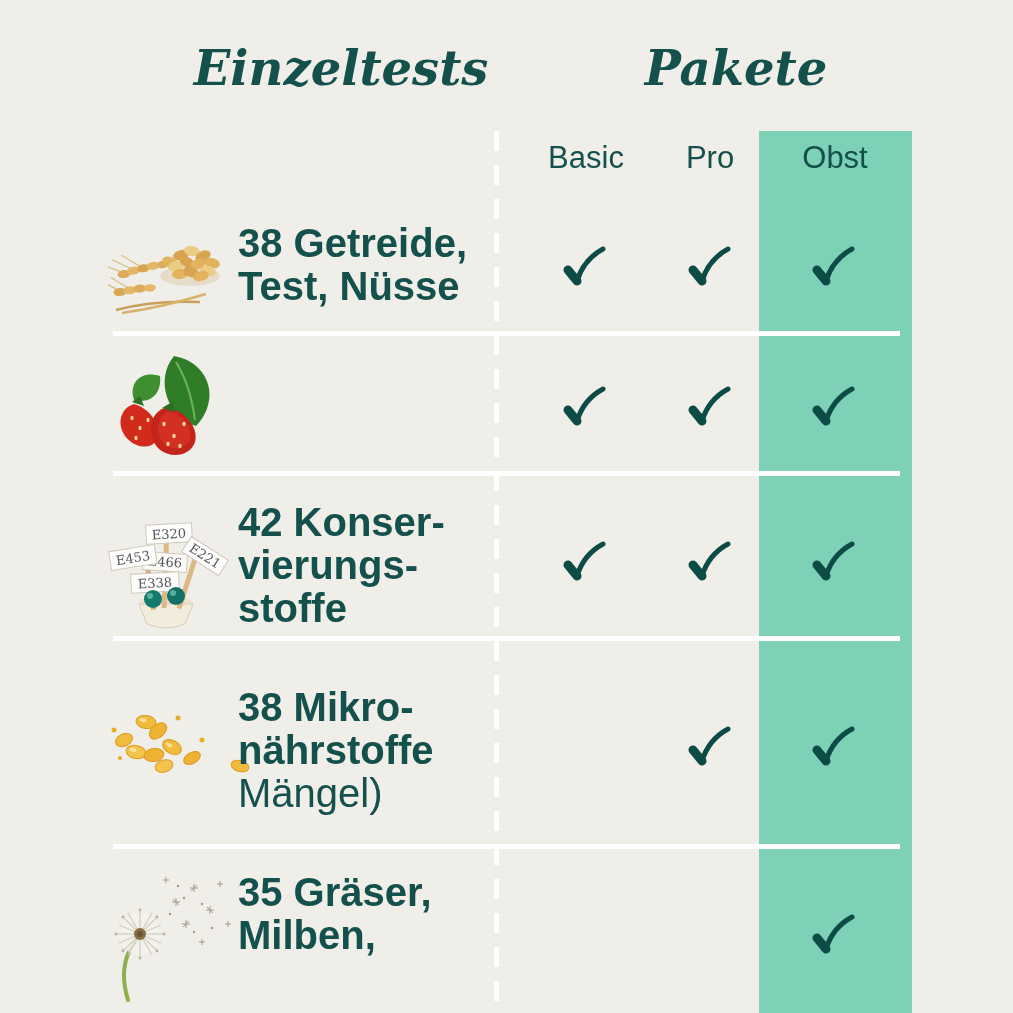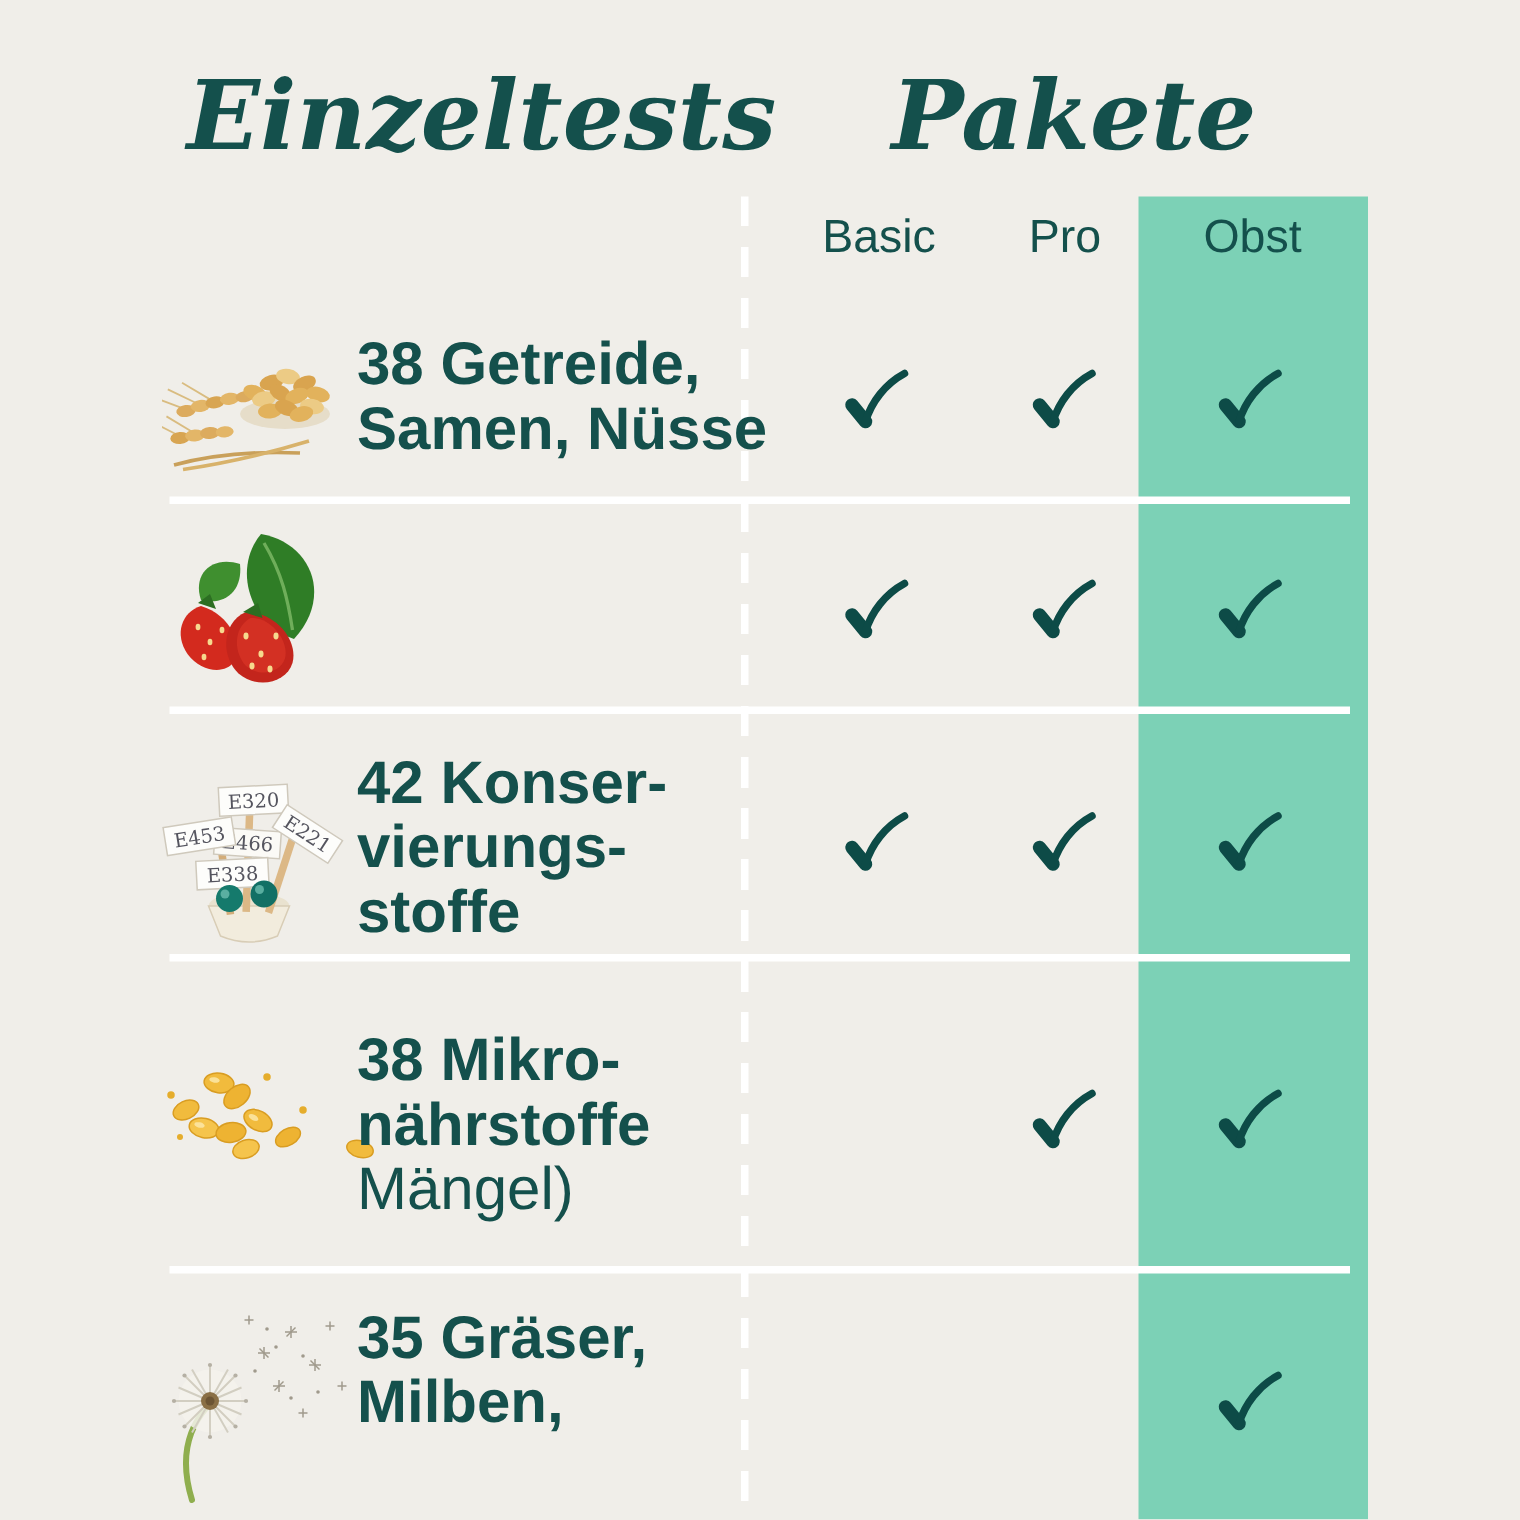--- a/index.html
+++ b/index.html
@@ -7,21 +7,21 @@
     position:relative;width:1013px;height:1013px;overflow:hidden;
     background:var(--background,#f0eee9);
     font-family:"Liberation Sans",sans-serif;
   }
   .green-col{position:absolute;left:759px;top:131px;width:153px;height:882px;background:var(--highlight,#7cd1b6);z-index:1;}
   .dashed-line{position:absolute;left:494px;top:131px;width:5px;height:882px;z-index:1;
     background:repeating-linear-gradient(to bottom,var(--divider,#fff) 0 20px,transparent 20px 34px);}
   .divider{position:absolute;left:113px;width:787px;height:5px;background:var(--divider,#fff);z-index:2;}
   .title{position:absolute;top:40px;transform:translateX(-50%);
     font-family:"DejaVu Serif",serif;font-style:italic;font-weight:700;
-    font-size:64px;color:var(--teal,#14504c);white-space:nowrap;z-index:3;}
+    font-size:48px;color:var(--teal,#14504c);white-space:nowrap;z-index:3;margin-left:20px;}
   .colhead{position:absolute;top:140px;transform:translateX(-50%);
     font-weight:400;font-size:31px;color:var(--teal,#14504c);white-space:nowrap;z-index:3;}
   .rowtext{position:absolute;left:238px;font-size:40px;line-height:43px;font-weight:700;
     color:var(--teal,#14504c);z-index:3;white-space:nowrap;}
   .rowtext .light{font-weight:400;}
   .check-cell{position:absolute;width:48px;height:48px;z-index:3;}
   .icon{position:absolute;z-index:3;}
   .sign-text{font-family:"DejaVu Serif",serif;font-size:13px;fill:#55555f;}
 </style>
 </head>
@@ -76,21 +76,21 @@
       <ellipse cx="-3" cy="0" rx="8" ry="5" fill="#d9a44f" transform="rotate(30 -3 0)"></ellipse>
       <ellipse cx="8" cy="2" rx="8" ry="5" fill="#e2b25c" transform="rotate(-20 8 2)"></ellipse>
       <ellipse cx="18" cy="9" rx="8" ry="5" fill="#eccb85" transform="rotate(10 18 9)"></ellipse>
       <ellipse cx="-10" cy="12" rx="8" ry="5" fill="#e2b25c" transform="rotate(-5 -10 12)"></ellipse>
       <ellipse cx="1" cy="10" rx="8" ry="5" fill="#d9a44f" transform="rotate(20 1 10)"></ellipse>
       <ellipse cx="11" cy="14" rx="8" ry="5" fill="#e2b25c" transform="rotate(-15 11 14)"></ellipse>
     </g>
   </svg>
   <div class="rowtext" style="top:222px">
     <div>38 Getreide,</div>
-    <div>Samen, Nüsse</div>
+    <div>Test, Nüsse</div>
   </div>
   <div class="check-cell" style="left:560px;top:243px"><svg width="48" height="48" viewBox="0 0 48 48">
         <path d="M8 27 L17 38" stroke="#0d4b47" stroke-width="9" stroke-linecap="round" fill="none"></path>
         <path d="M17 38 C21 25 30 13 43 6" stroke="#0d4b47" stroke-width="5" stroke-linecap="round" fill="none"></path>
       </svg></div>
   <div class="check-cell" style="left:685px;top:243px"><svg width="48" height="48" viewBox="0 0 48 48">
         <path d="M8 27 L17 38" stroke="#0d4b47" stroke-width="9" stroke-linecap="round" fill="none"></path>
         <path d="M17 38 C21 25 30 13 43 6" stroke="#0d4b47" stroke-width="5" stroke-linecap="round" fill="none"></path>
       </svg></div>
   <div class="check-cell" style="left:809px;top:243px"><svg width="48" height="48" viewBox="0 0 48 48">

